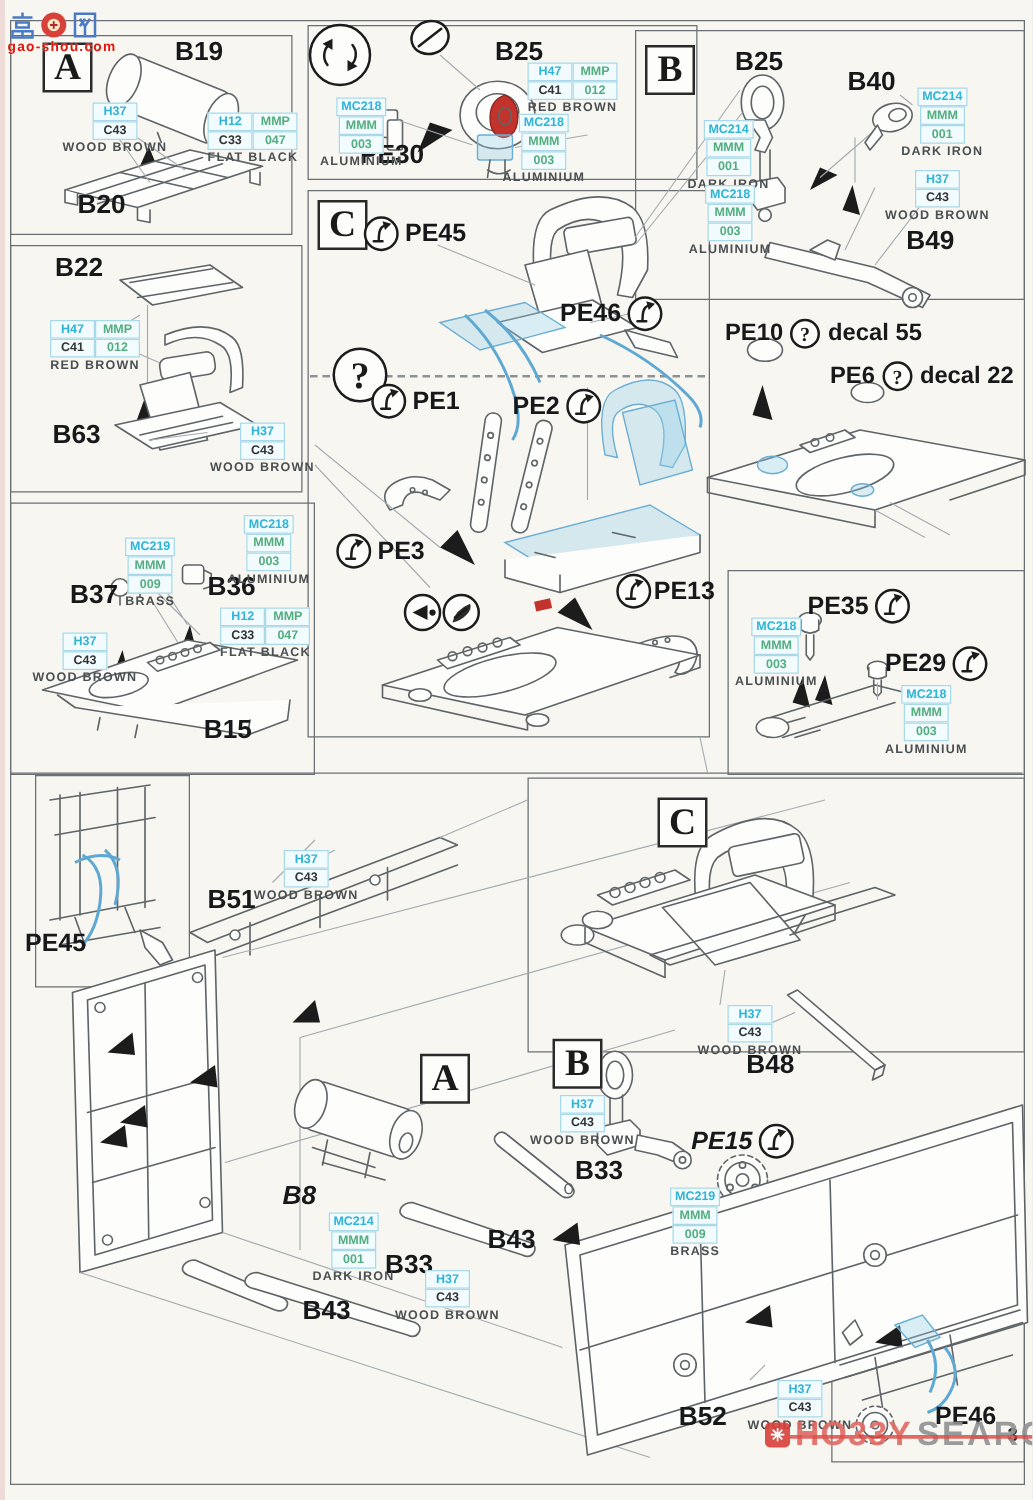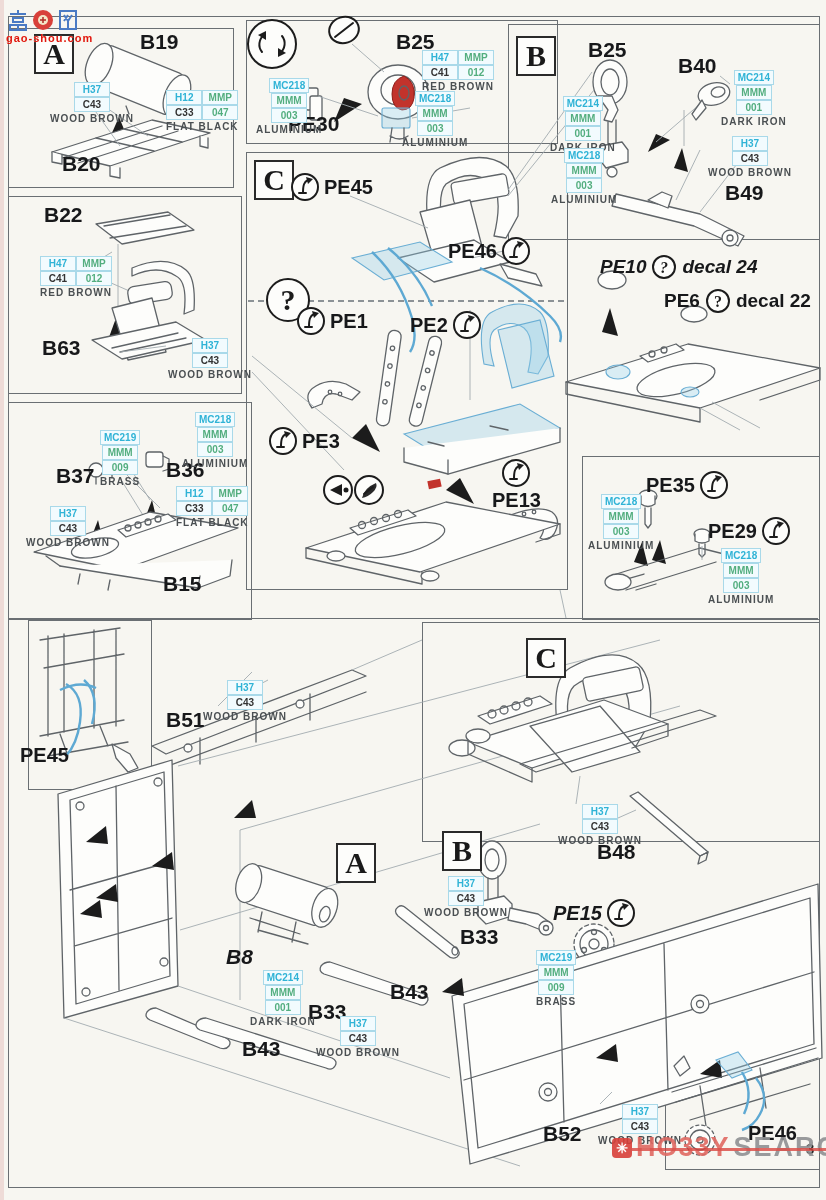--- a/index.html
+++ b/index.html
@@ -8,21 +8,21 @@
   .scan-edge{position:absolute;left:0;top:0;width:4px;height:1200px;background:#e7c9c6;opacity:.6}
   .outer{position:absolute;left:8px;top:16px;width:810px;height:1170px;border:1.5px solid #6a6f73;}
   .panel{position:absolute;border:1.5px solid #6a6f73;}
   .hline{position:absolute;height:0;border-top:1.5px solid #6a6f73;}
   .dash{position:absolute;height:0;border-top:2px dashed #8c9296;}
   .art{position:absolute;left:0;top:0;z-index:2;}
   .part-label{position:absolute;z-index:4;font-weight:bold;font-size:21px;color:#17181a;
               letter-spacing:0px;white-space:nowrap;}
   .pe-label{position:absolute;z-index:4;display:flex;align-items:center;gap:4px;
             font-weight:bold;font-size:20px;color:#17181a;white-space:nowrap;}
-  .pe-label.top{flex-direction:column;gap:1px;}
+  .pe-label.top{flex-direction:row;gap:1px;}
   .decal-label{position:absolute;z-index:4;display:flex;align-items:center;gap:5px;
                font-weight:bold;font-size:19px;color:#17181a;white-space:nowrap;}
   .marker{position:absolute;z-index:3;width:36px;height:36px;border:2px solid #2a2a2a;background:#fdfdfb;
           display:flex;align-items:center;justify-content:center;
           font-family:"Liberation Serif",serif;font-weight:bold;font-size:30px;color:#1a1a1a;}
   .callout{position:absolute;z-index:4;display:flex;flex-direction:column;align-items:center;}
   .c-row{display:flex;}
   .c-seg{border:1px solid #a9d9e9;background:#f2fbfe;font-size:10px;line-height:13px;
          padding:0 3px;min-width:28px;text-align:center;font-weight:bold;}
   .c-name{font-size:10px;color:#4a4f52;letter-spacing:1px;margin-top:1px;white-space:nowrap;font-weight:bold;}
@@ -523,27 +523,27 @@
   <path d="M9 21 h7 M13 21 C13 13 14 10 18 8" fill="none" stroke="#1c1c1c" stroke-width="2" stroke-linecap="round"></path>
   <polygon points="16,5 23,7 18,12" fill="#1c1c1c"></polygon>
       </svg>
     </div>
     <div class="pe-label" style="left: 20px; top: 744px;">
       <span>PE45</span>
     </div>
     <div class="pe-label" style="left: 748px; top: 1122px;">
       <span>PE46</span>
     </div>
-    <div class="decal-label" style="left: 600px; top: 254px; font-style: italic;">
+    <div class="decal-label" style="left: 580px; top: 254px;">
       <span>PE10</span>
       <svg width="26" height="26" viewBox="0 0 26 26">
   <circle cx="13" cy="13" r="11" fill="#fdfdfb" stroke="#1c1c1c" stroke-width="2"></circle>
   <text x="13" y="19" text-anchor="middle" font-size="16" font-weight="bold" fill="#1c1c1c" font-family="Liberation Serif,serif">?</text>
       </svg>
-      <span>decal 24</span>
+      <span>decal 55</span>
     </div>
     <div class="decal-label" style="left: 664px; top: 288px;">
       <span>PE6</span>
       <svg width="26" height="26" viewBox="0 0 26 26">
   <circle cx="13" cy="13" r="11" fill="#fdfdfb" stroke="#1c1c1c" stroke-width="2"></circle>
   <text x="13" y="19" text-anchor="middle" font-size="16" font-weight="bold" fill="#1c1c1c" font-family="Liberation Serif,serif">?</text>
       </svg>
       <span>decal 22</span>
     </div>
     <div class="callout" style="left: 50px; top: 82px;">

